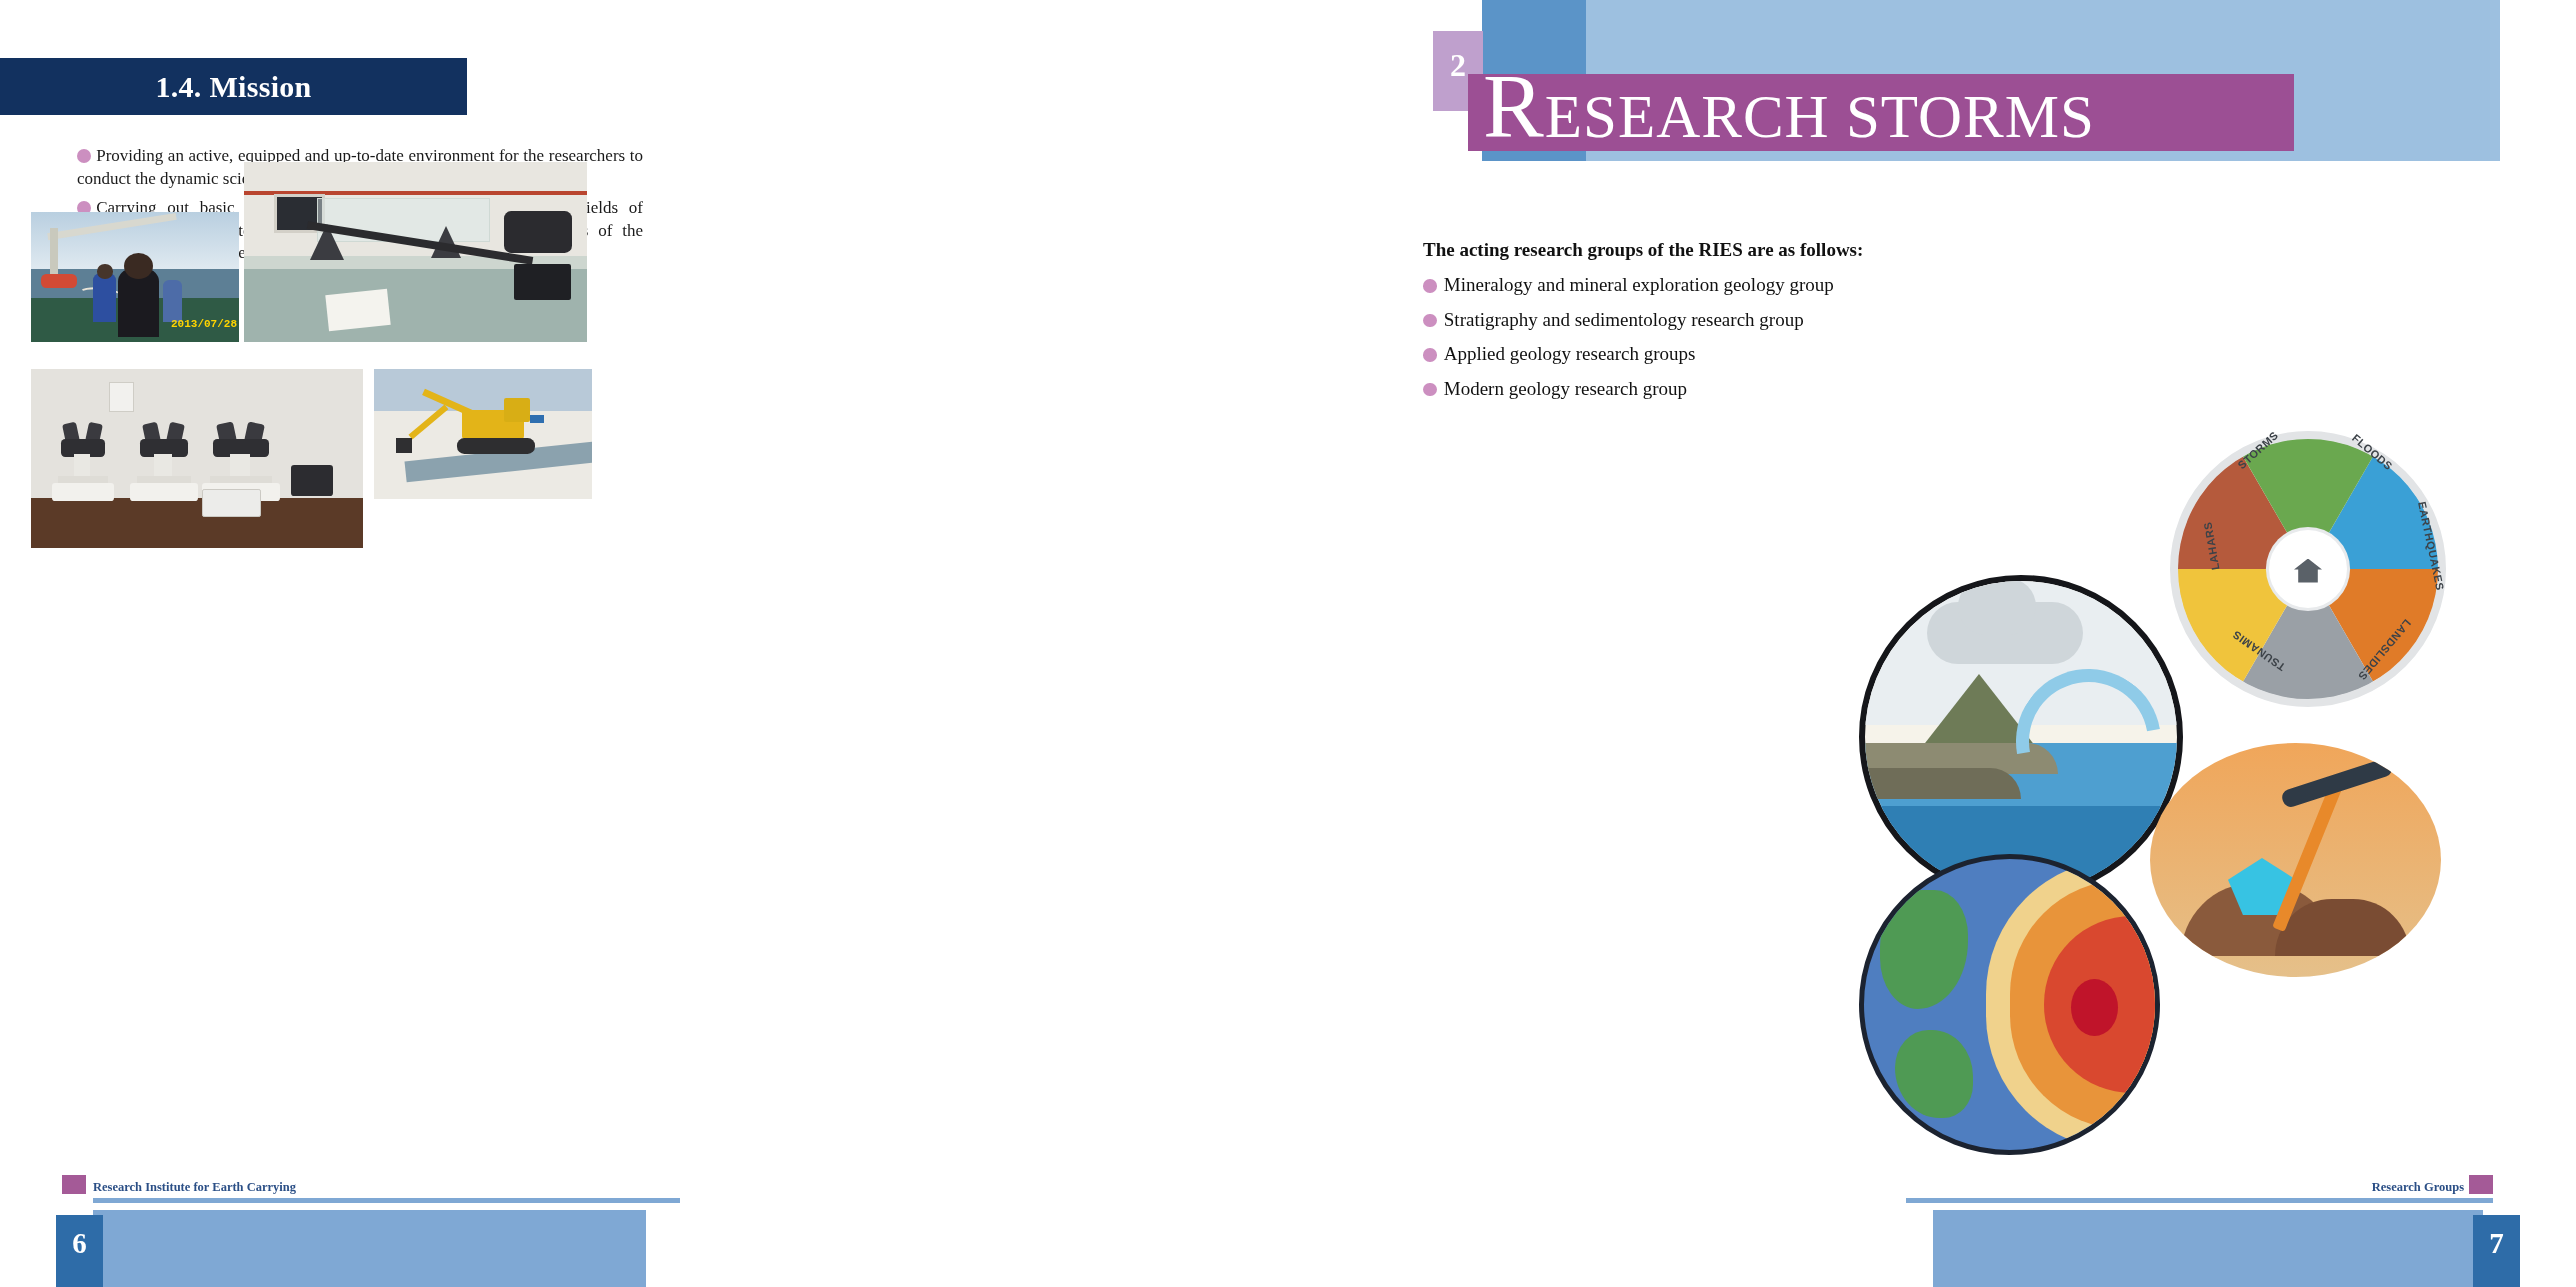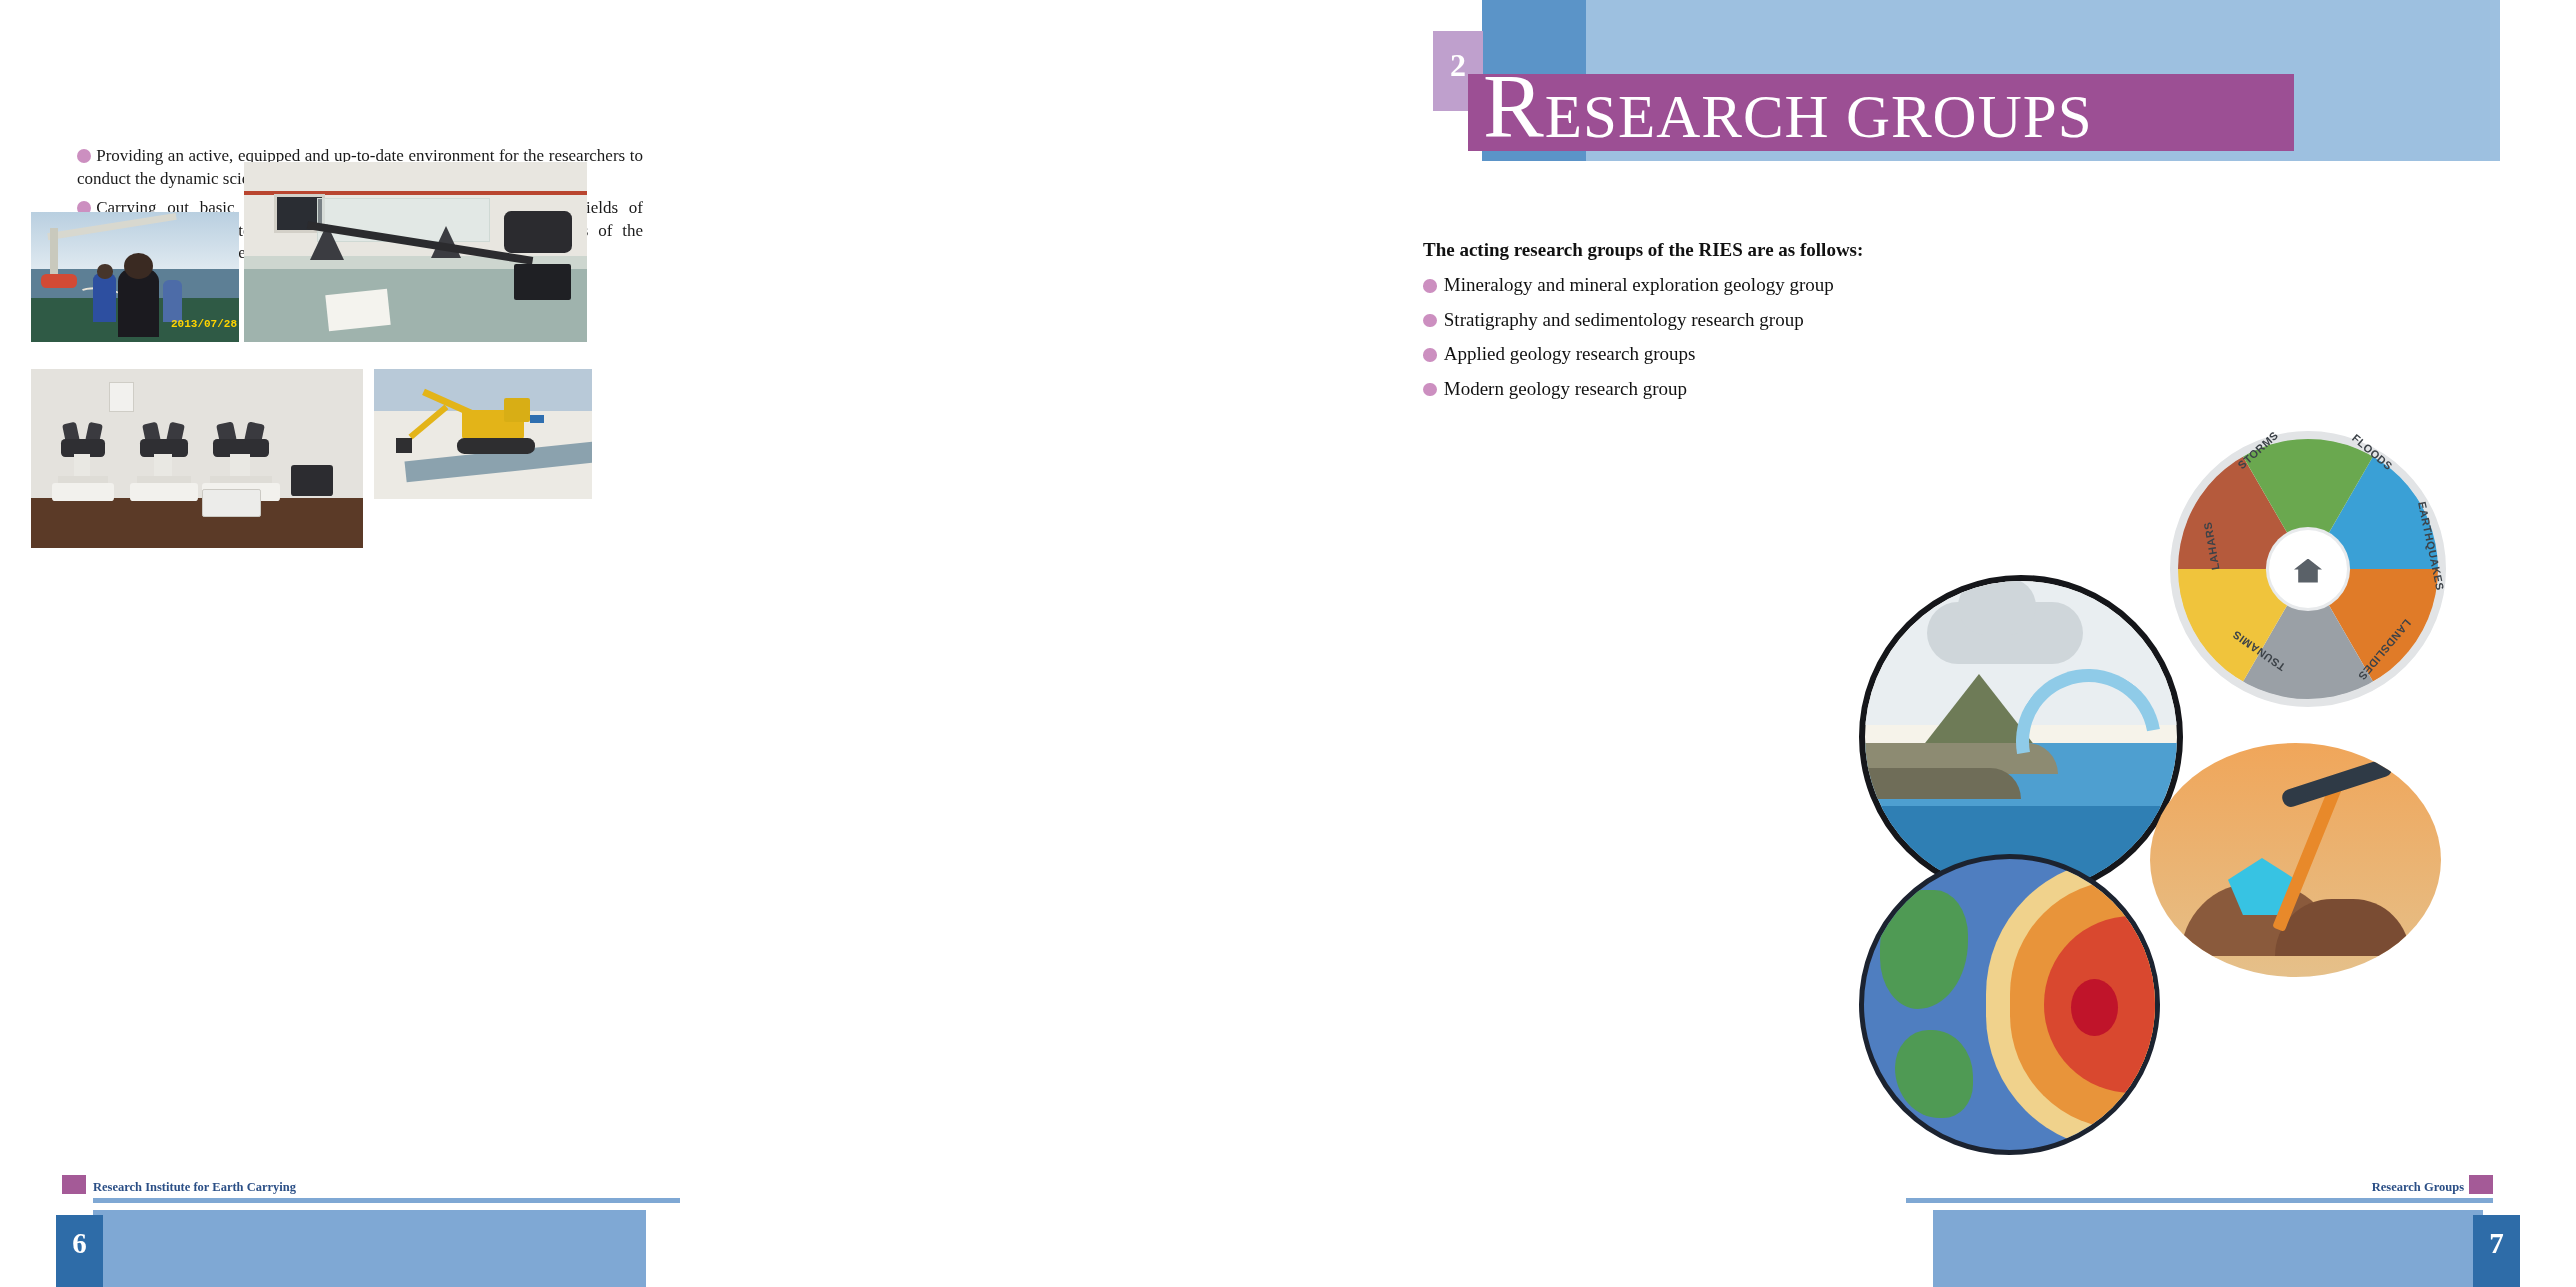--- a/index.html
+++ b/index.html
@@ -148,20 +148,23 @@
   .rfoot-bar{position:absolute;right:93px;top:1210px;width:550px;height:78px;background:#7fa8d4;}
   .rfoot-num{position:absolute;right:56px;top:1215px;width:47px;height:73px;background:#2e6ca8;}
   .rfoot-num span{display:block;color:#fff;font-size:29px;font-weight:bold;text-align:center;line-height:57px;font-family:"Liberation Serif",serif;}
   .gutter{position:absolute;left:1236px;top:0;width:53px;height:1288px;background:#ffffff;}
 </style>
 </head>
 <body>
 
 <div class="page left-page">
 
+  <div class="mission-head">
+    <span>1.4. Mission</span>
+  </div>
 
   <div class="bullet-para" style="left:77px;top:145px;width:566px;">
     <span class="dot"></span><span>Providing an active, equipped and up-to-date environment for the researchers to conduct the dynamic science-based projects.</span>
   </div>
 
   <div class="bullet-para" style="left:77px;top:197px;width:566px;">
     <span class="dot"></span><span>Carrying out basic and applied scientific researches in various fields of geoscience according to the scientific, economic and technical needs of the country, and major strategies of the Geological Survey of Iran.</span>
   </div>
 
   <div class="photo ph1">
@@ -254,21 +257,21 @@
 
 <div class="page right-page"></div>
 
 <div class="r-topbar"></div>
 <div class="r-topbar-in"></div>
 <div class="r-num">
   <span>2</span>
 </div>
 <div class="r-title-band"></div>
 <div class="r-title">
-  <span class="cap">R</span><span>ESEARCH GROUPS</span>
+  <span class="cap">R</span><span>ESEARCH STORMS</span>
 </div>
 
 <div class="r-lead">The acting research groups of the RIES are as follows:</div>
 
 <ul class="r-list">
   <li><span class="dot"></span><span>Mineralogy and mineral exploration geology group</span></li>
   <li><span class="dot"></span><span>Stratigraphy and sedimentology research group</span></li>
   <li><span class="dot"></span><span>Applied geology research groups</span></li>
   <li><span class="dot"></span><span>Modern geology research group</span></li>
 </ul>

